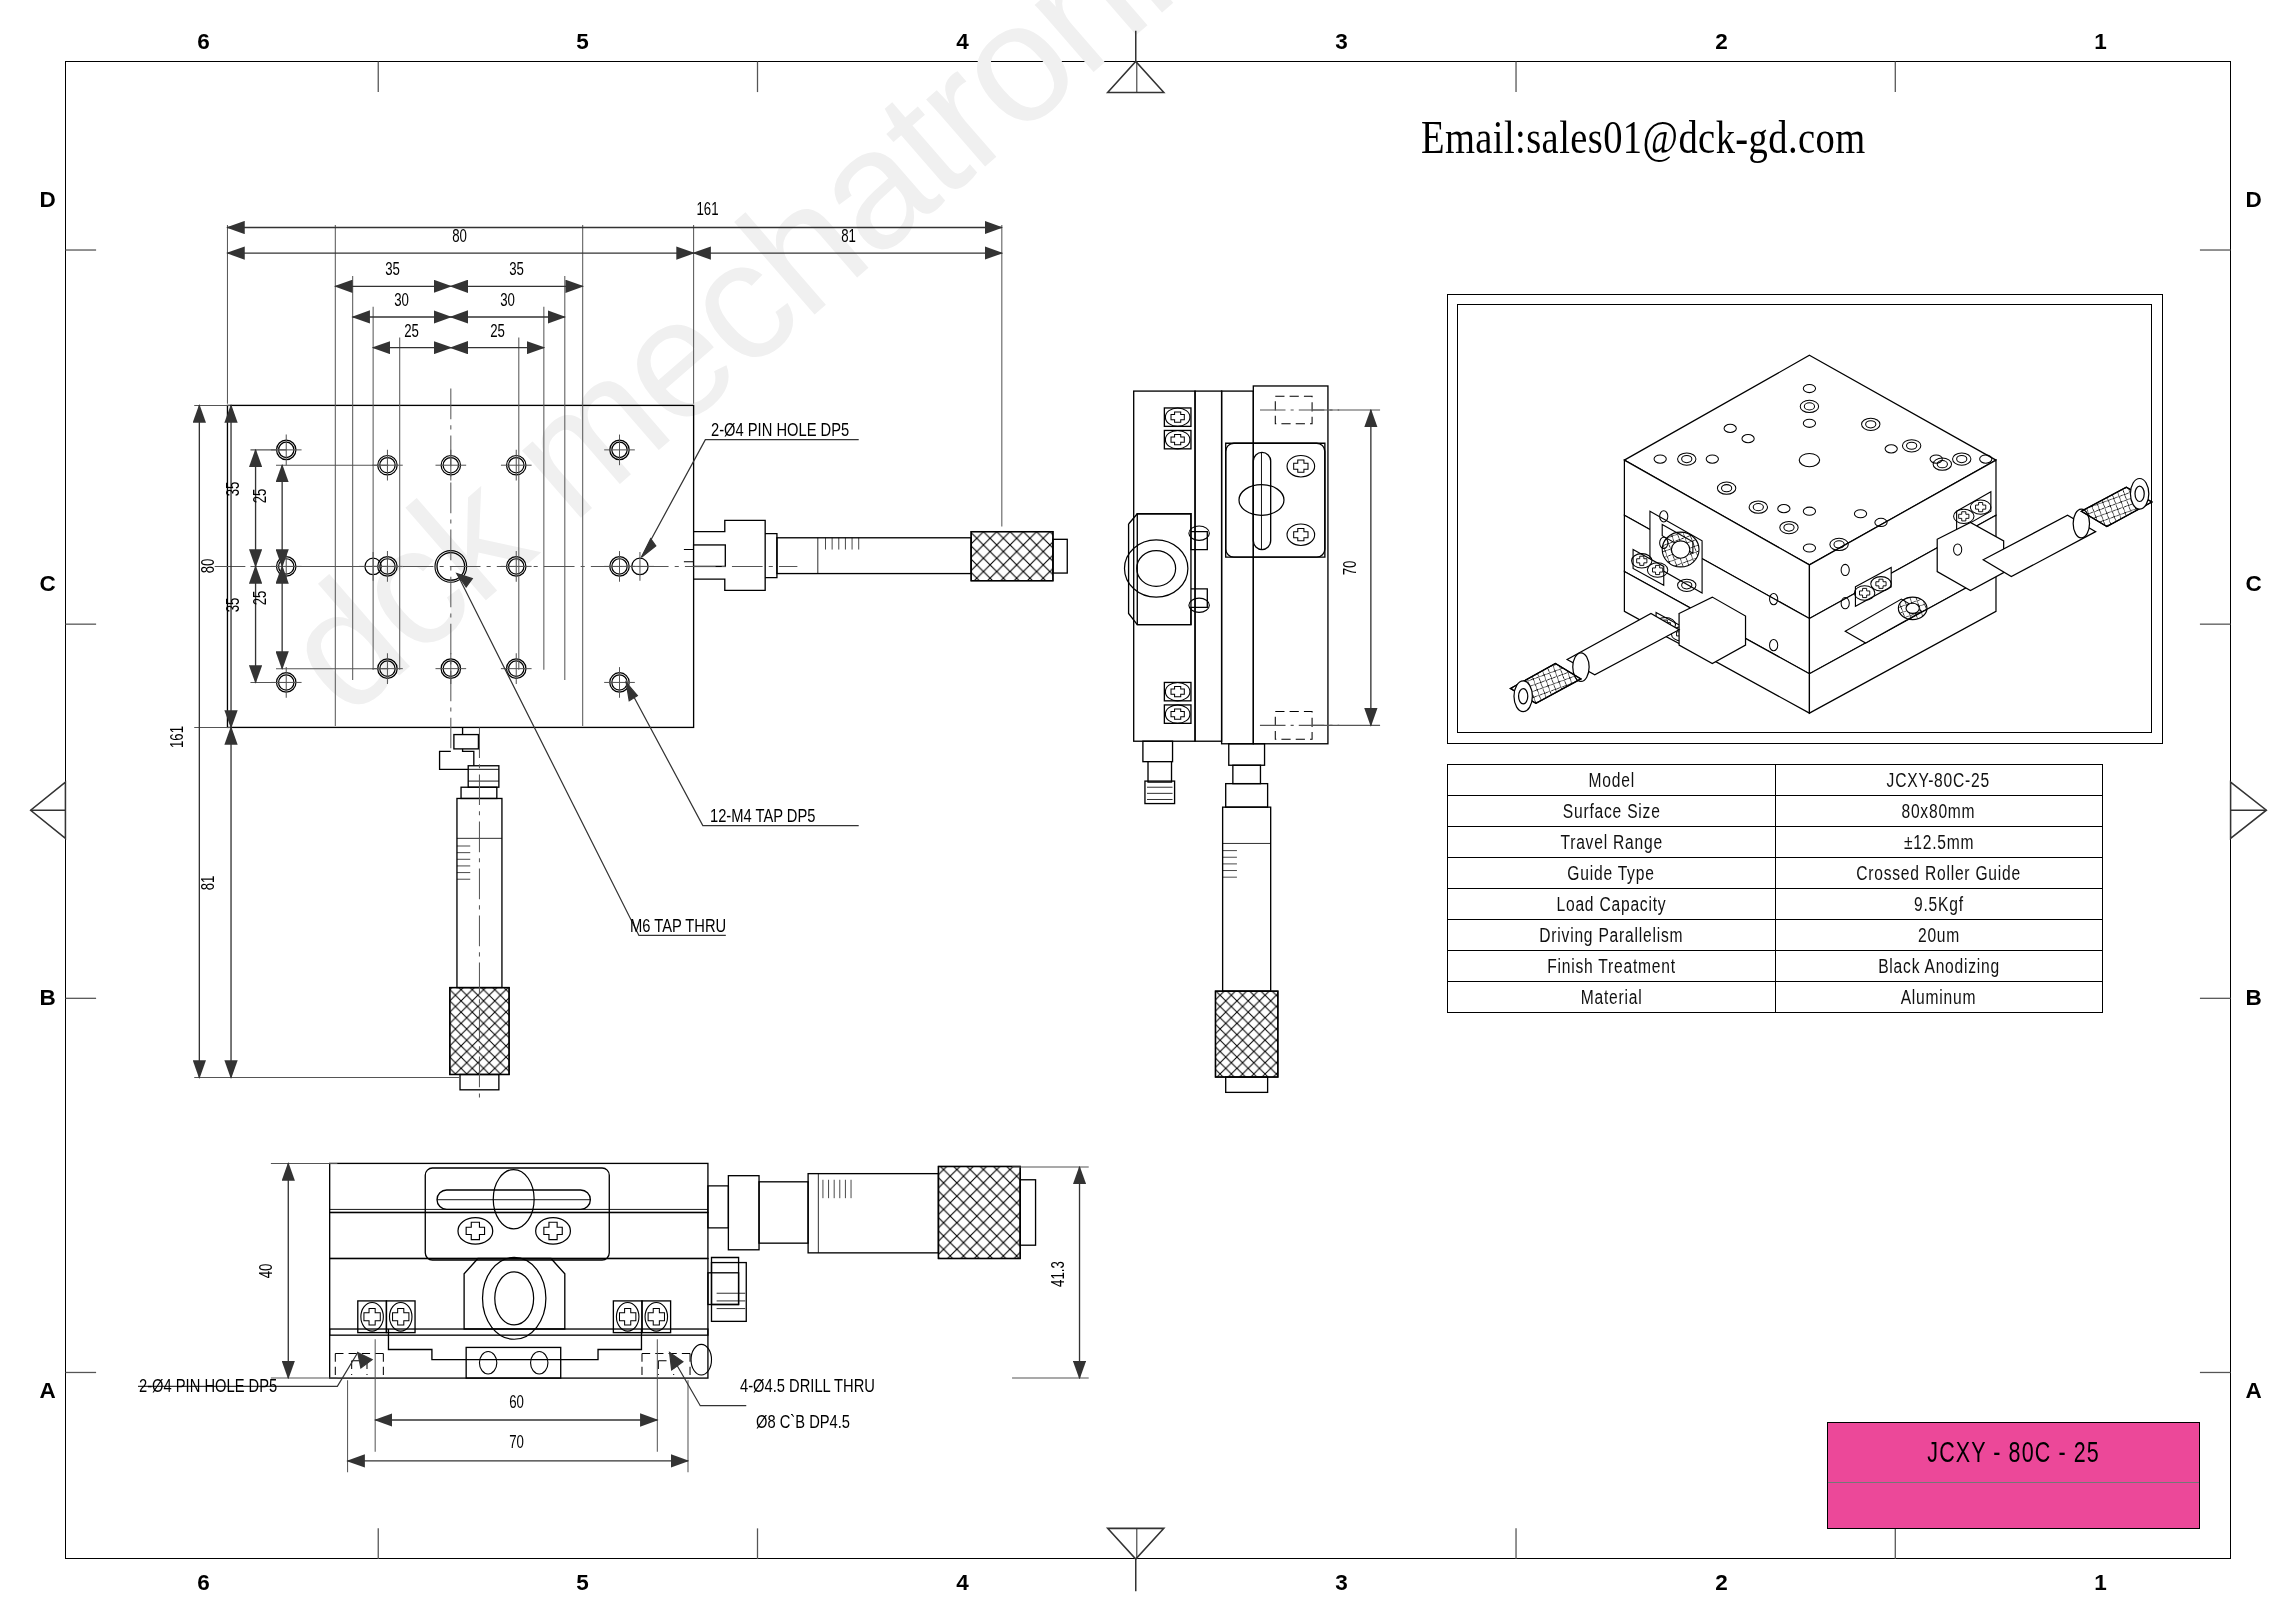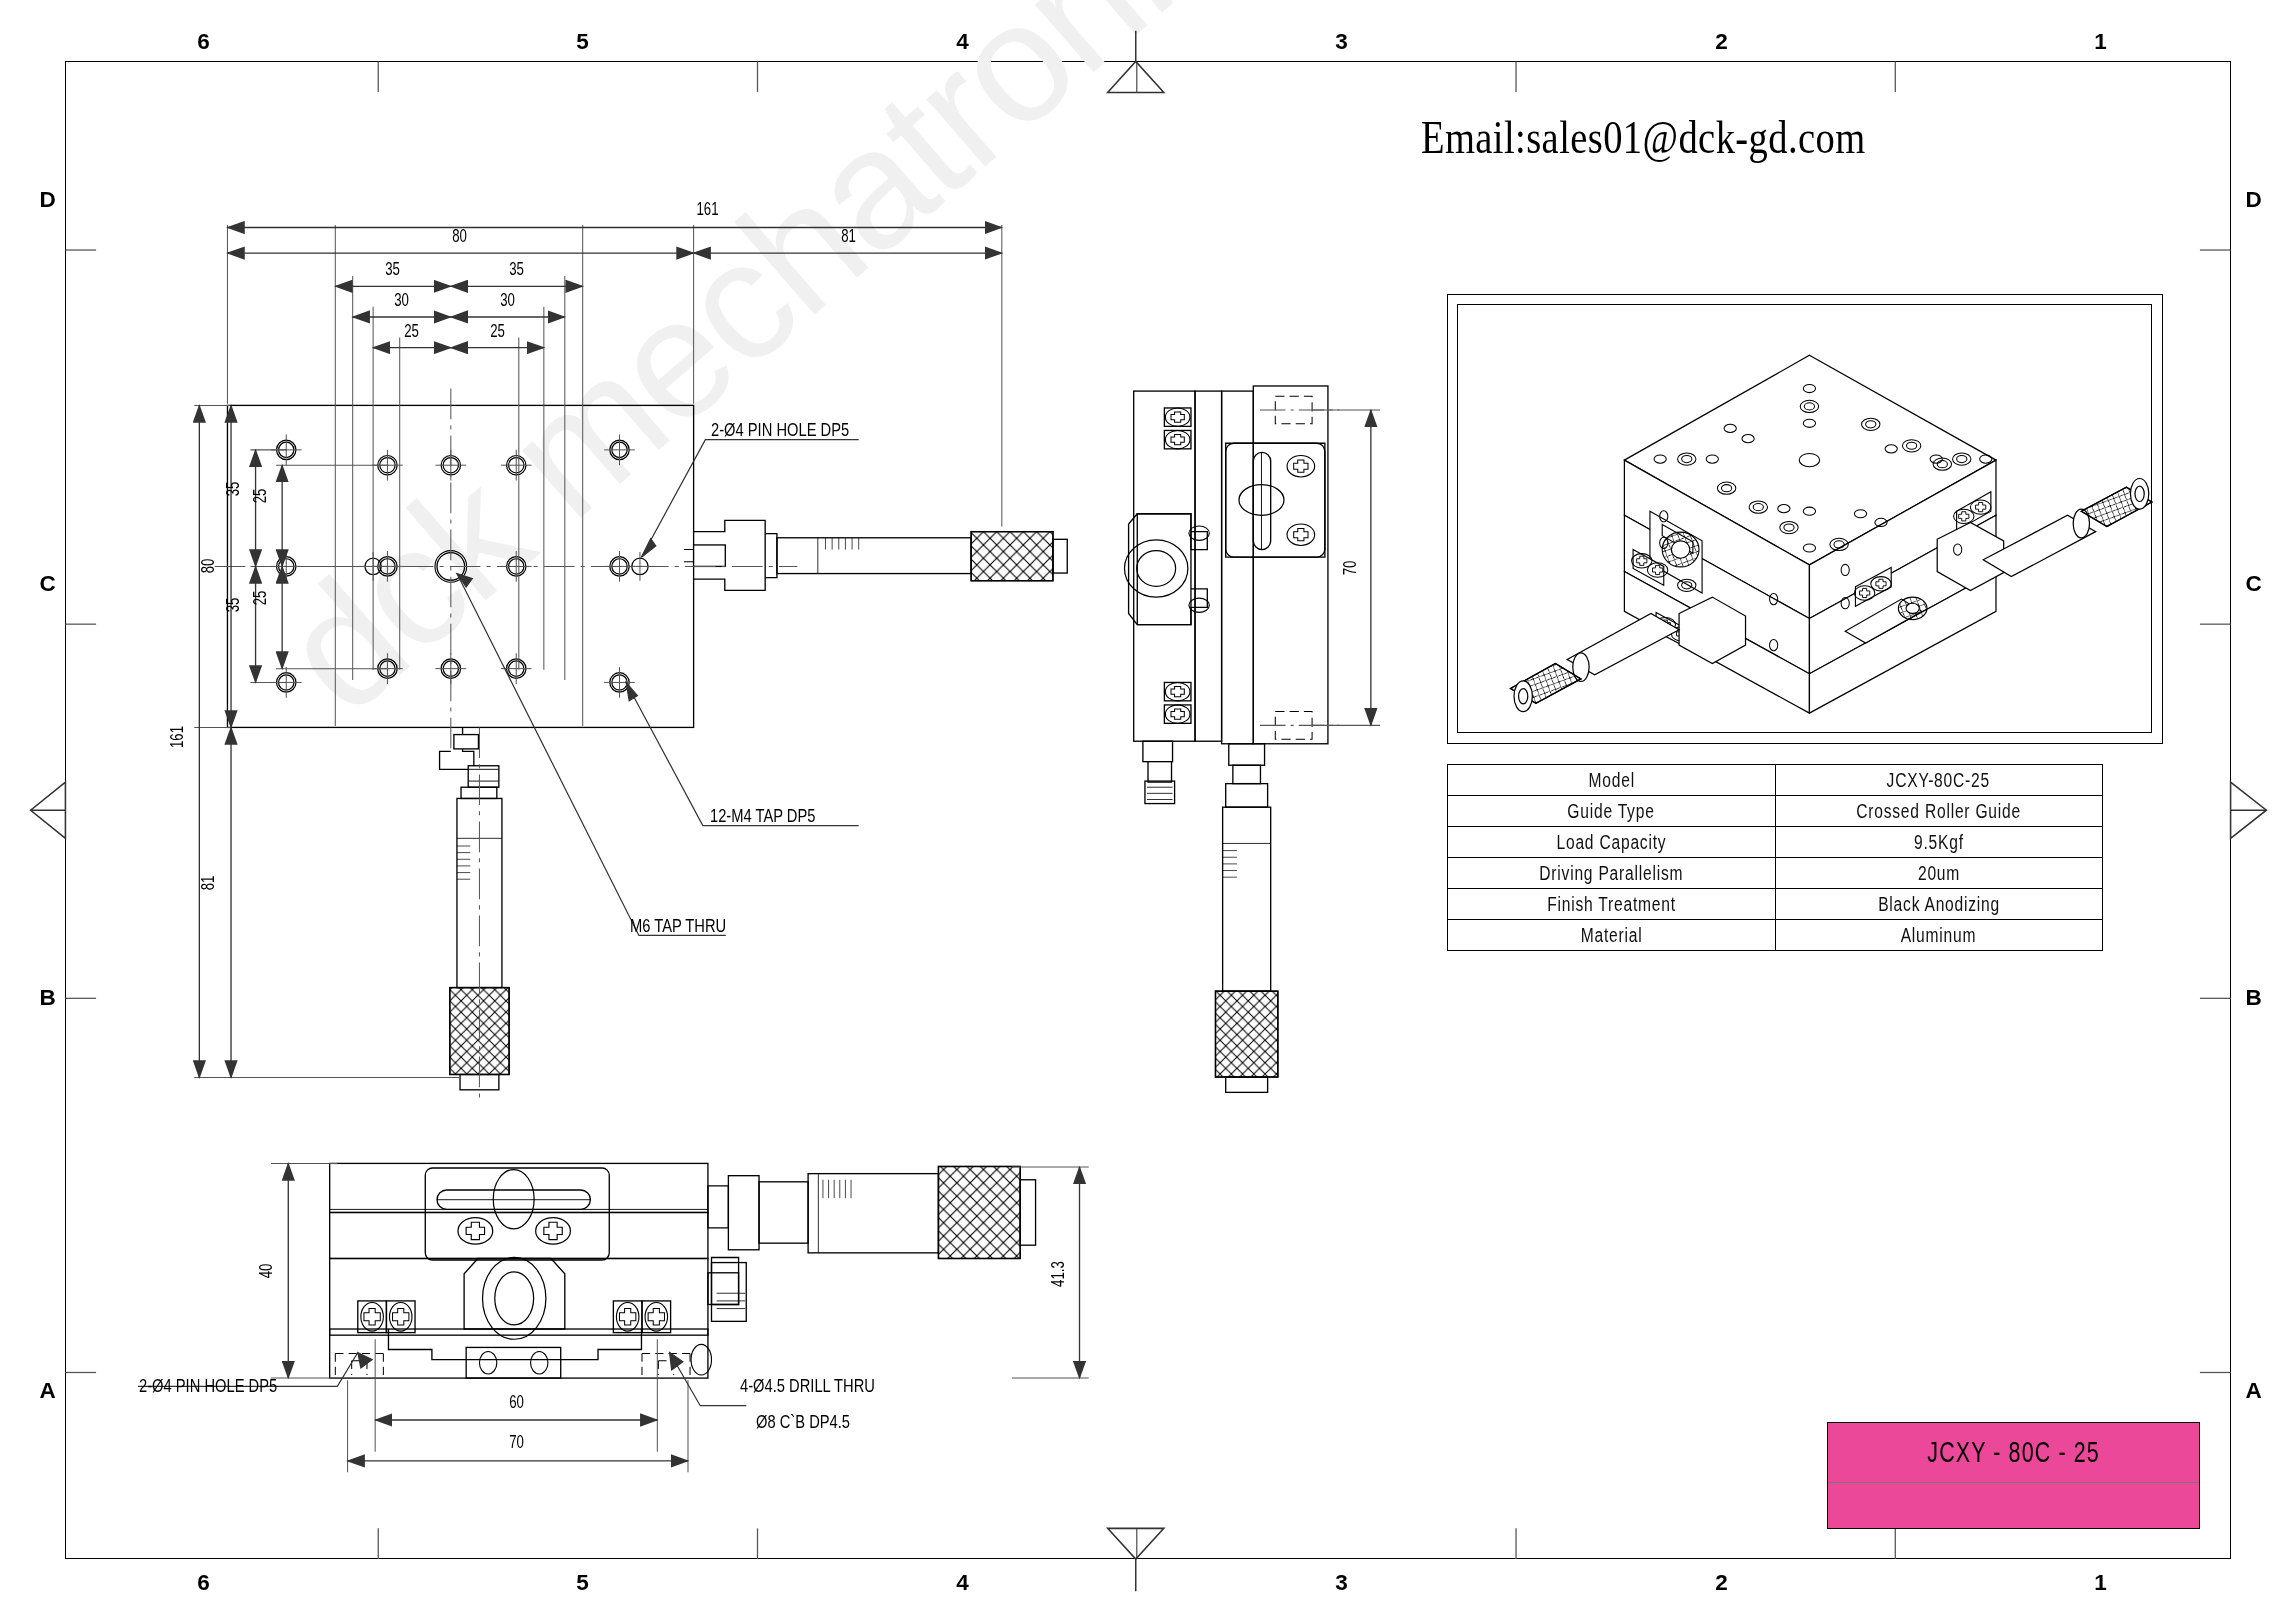--- a/index.html
+++ b/index.html
@@ -642,20 +642,28 @@
     </g>
   </svg>
 
   <table class="spec" style="left:1447px;top:764px;width:656px;">
     <tbody>
       <tr>
         <td class="k"><span>Model</span></td>
         <td class="v"><span>JCXY-80C-25</span></td>
       </tr>
       <tr>
+        <td class="k"><span>Surface Size</span></td>
+        <td class="v"><span>80x80mm</span></td>
+      </tr>
+      <tr>
+        <td class="k"><span>Travel Range</span></td>
+        <td class="v"><span>±12.5mm</span></td>
+      </tr>
+      <tr>
         <td class="k"><span>Guide Type</span></td>
         <td class="v"><span>Crossed Roller Guide</span></td>
       </tr>
       <tr>
         <td class="k"><span>Load Capacity</span></td>
         <td class="v"><span>9.5Kgf</span></td>
       </tr>
       <tr>
         <td class="k"><span>Driving Parallelism</span></td>
         <td class="v"><span>20um</span></td>

